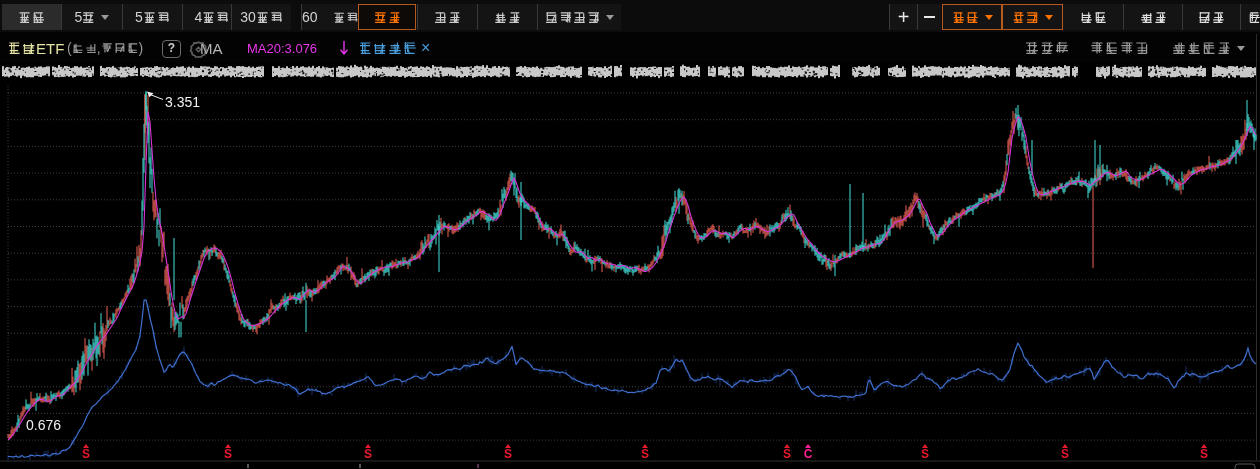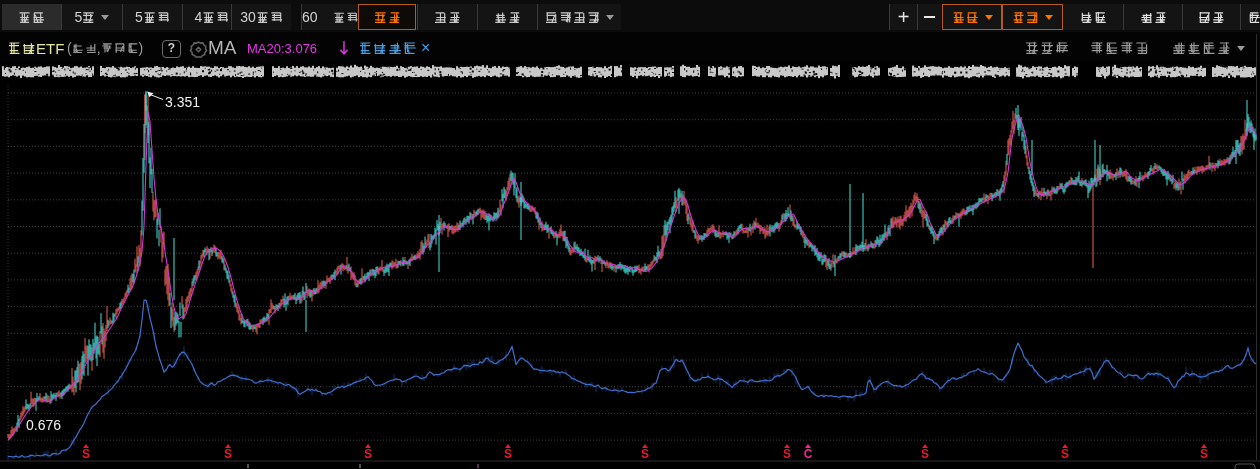--- a/index.html
+++ b/index.html
@@ -118,21 +118,21 @@
 <div class="row2" style="left:67px;color:#9a9a9a;font-size:14px">(<svg width="25" height="14" style="vertical-align:middle" viewBox="0 0 25 14">
       <path d="M2.3 5.0H9.7M1.3 9.2H10.6M1.3 11.5H10.0M4.0 2.8V11.8M2.2 3.6V12.0M3.0 4.5L5.5 11.5M14.3 7.0H23.0M14.9 9.2H23.2M15.2 11.5H23.8M22.8 2.9V10.5M19.0 3.8V10.3" stroke="#9a9a9a" stroke-width="1.15" fill="none"></path>
     </svg>,<svg width="38" height="14" style="vertical-align:middle" viewBox="0 0 38 14">
       <path d="M2.0 2.8H10.7M1.2 5.0H9.7M2.4 7.0H10.2M4.0 2.8V11.5M6.0 3.1V10.4M9.0 5.0L6.5 11.0M14.3 2.8H23.0M15.3 7.0H23.5M14.3 9.2H22.5M15.2 3.5V12.0M22.8 2.9V10.8M22.0 5.0L19.5 11.0M27.9 2.8H36.2M27.3 9.2H35.7M28.3 11.5H36.1M28.2 2.6V11.2M30.0 2.1V11.2M29.0 4.5L31.5 11.5" stroke="#9a9a9a" stroke-width="1.15" fill="none"></path>
     </svg>)</div>
 <div class="abs" style="left:162px;top:40px;width:19px;height:18px;border:1.5px solid #6a6a6a;border-radius:4px;color:#cfcfcf;font-size:12px;font-weight:bold;text-align:center;line-height:15px">?</div>
 <svg class="abs" style="left:189px;top:40px" width="19" height="19" viewBox="0 0 19 19">
 <path d="M9.5 2.2 L11.6 3.1 L13.9 2.9 L14.9 5 L16.8 6.3 L16.5 8.6 L17.5 10.7 L16 12.4 L15.7 14.7 L13.5 15.5 L12 17.2 L9.5 16.8 L7 17.2 L5.5 15.5 L3.3 14.7 L3 12.4 L1.5 10.7 L2.5 8.6 L2.2 6.3 L4.1 5 L5.1 2.9 L7.4 3.1 Z" fill="none" stroke="#606060" stroke-width="1.6"></path>
 <path d="M9.5 7.2 L11.8 9.5 L9.5 11.8 L7.2 9.5 Z" fill="none" stroke="#606060" stroke-width="1.4"></path>
 </svg>
-<div class="row2" style="left:208px;color:#b4b4b4;font-size:19px">MA</div>
+<div class="row2" style="left:200px;color:#b4b4b4;font-size:15px">MA</div>
 <div class="row2" style="left:247px;color:#e838e8;font-size:13px">MA20:3.076</div>
 <svg class="abs" style="left:338px;top:39px" width="12" height="18" viewBox="0 0 12 18">
 <path d="M6 2V14M2.5 10.8L6 15L9.5 10.8" fill="none" stroke="#e838e8" stroke-width="1.4"></path>
   </svg>
 <div class="row2" style="left:358px">
     <svg width="59" height="16" style="vertical-align:middle" viewBox="0 0 59 16">
       <path d="M2.4 3.0H12.3M2.0 5.6H12.0M2.7 10.6H11.2M2.8 13.4H12.5M7.0 3.1V13.8M4.6 3.3V13.5M16.1 5.6H27.4M17.4 8.0H26.9M17.0 10.6H27.3M16.8 13.4H26.9M24.4 3.3V13.8M17.4 4.1V12.5M25.6 5.6L22.6 12.8M32.4 5.6H41.3M32.7 8.0H41.7M31.3 10.6H42.8M31.5 13.4H42.6M37.0 4.3V12.9M39.4 2.4V11.7M40.6 5.6L37.6 12.8M46.5 3.0H56.9M46.5 5.6H56.8M46.1 8.0H57.8M46.8 13.4H56.6M47.4 2.2V14.0M49.6 4.1V12.1M48.4 5.0L51.4 13.4" stroke="#4a9edd" stroke-width="1.15" fill="none"></path>
     </svg>
   </div>
 <div class="row2" style="left:421px;color:#4a9edd;font-size:16px">×</div>

